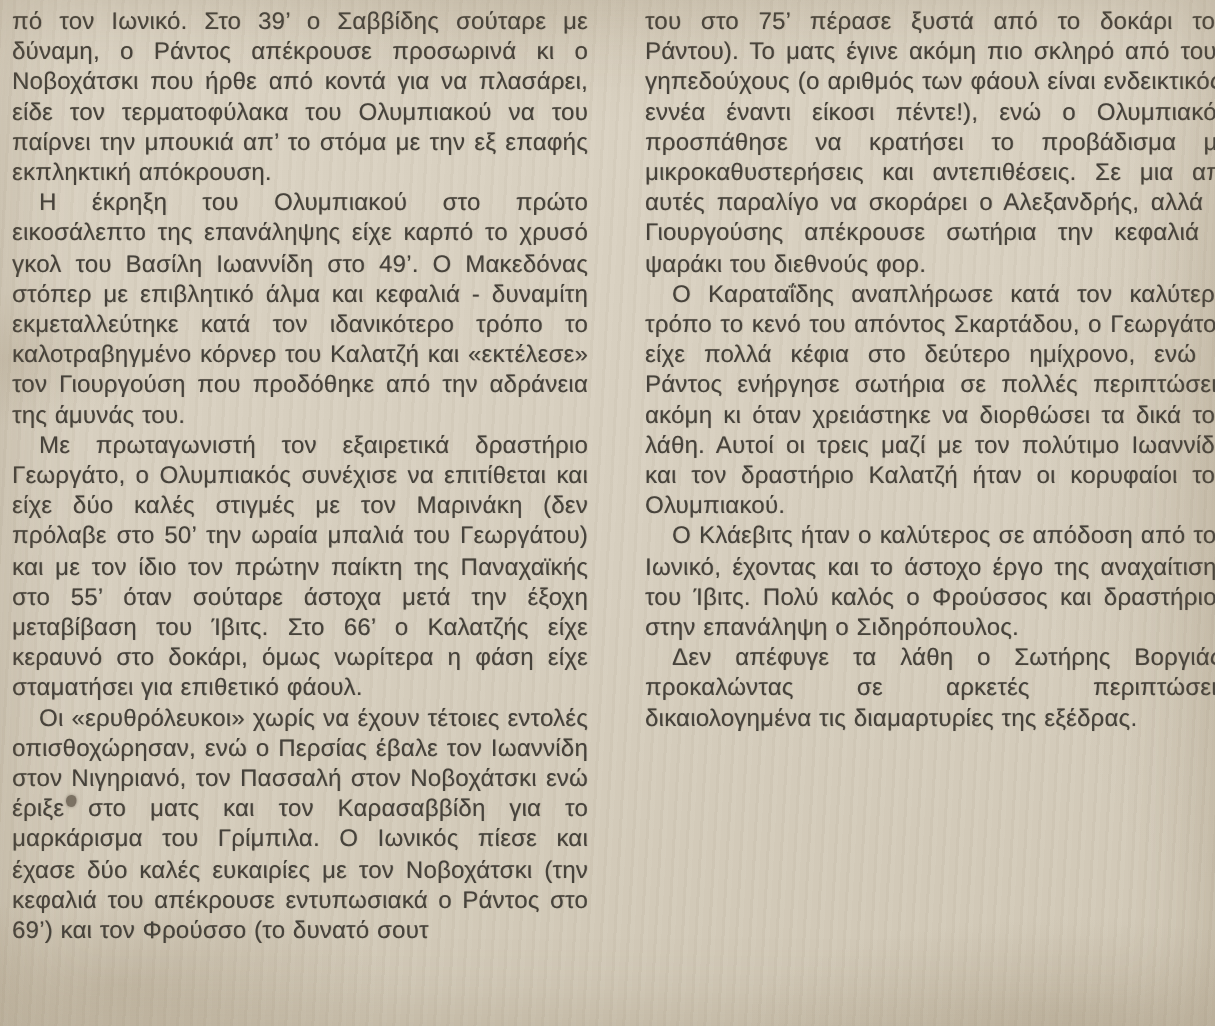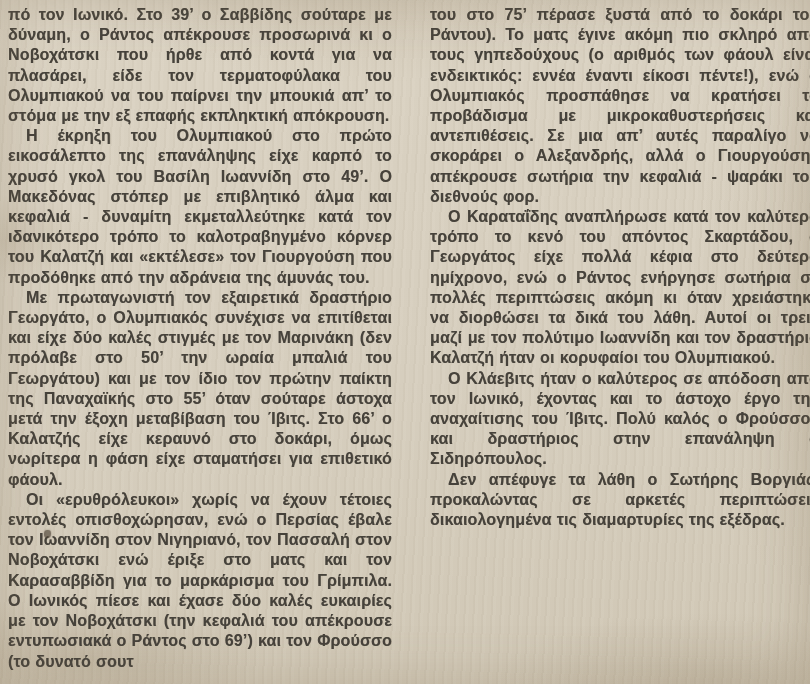--- a/index.html
+++ b/index.html
@@ -33,21 +33,20 @@
     letter-spacing: 0.15px;
     word-spacing: 0.5px;
     text-shadow: 0.3px 0.3px 0.6px rgba(74,66,54,0.45);
   }
   .column.left  { left: 8px;   width: 384px; }
   .column.right { left: 419px; width: 389px; margin-left: 11px; }
   .column p {
     margin: 0;
     padding: 0;
     text-indent: 18px;
-    font-weight: bold;
   }
   .column p.cont { text-indent: 0; }
   .ink-spot {
     position: absolute;
     left: 44px;
     top: 530px;
     width: 7px;
     height: 8px;
     border-radius: 50% 45% 55% 50%;
     background: rgba(75,64,52,0.65);

